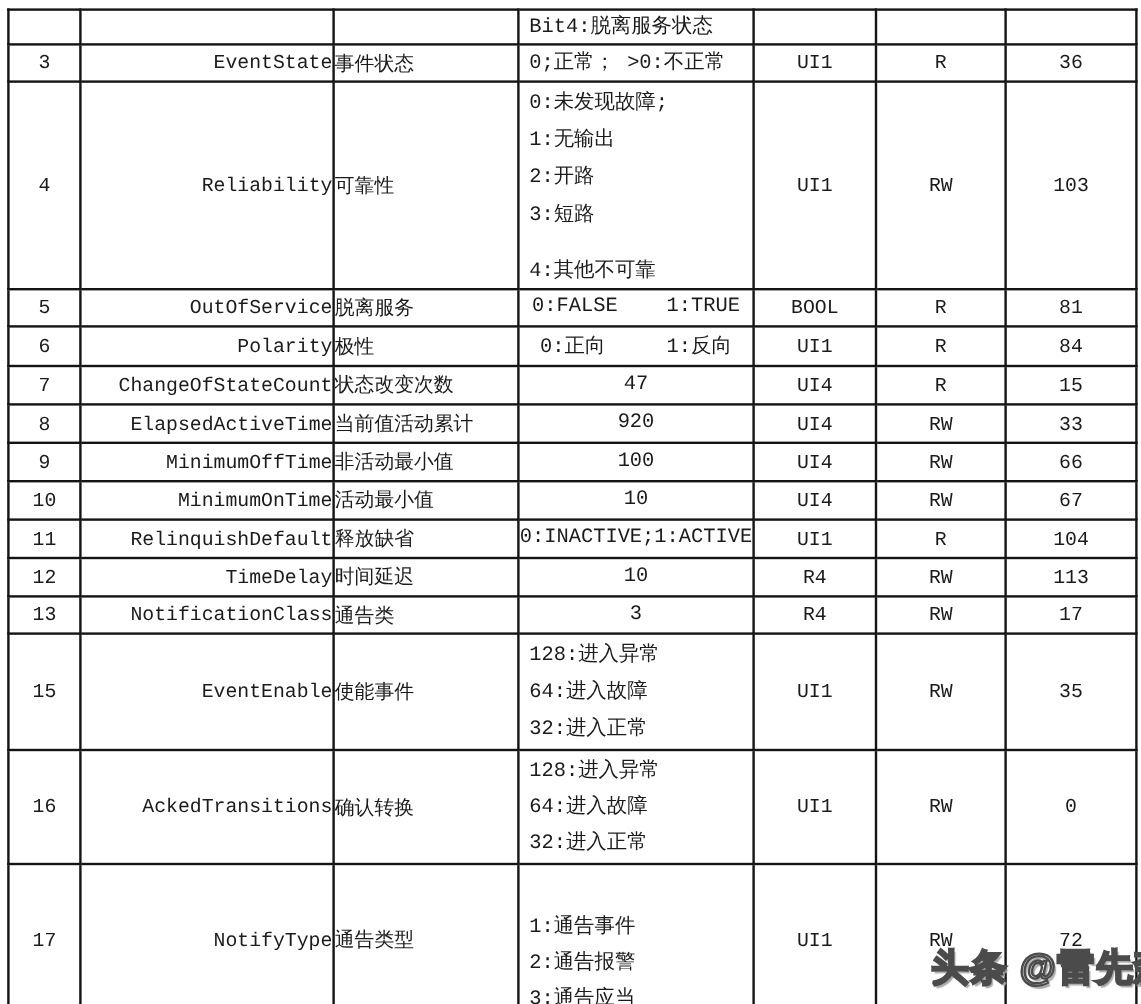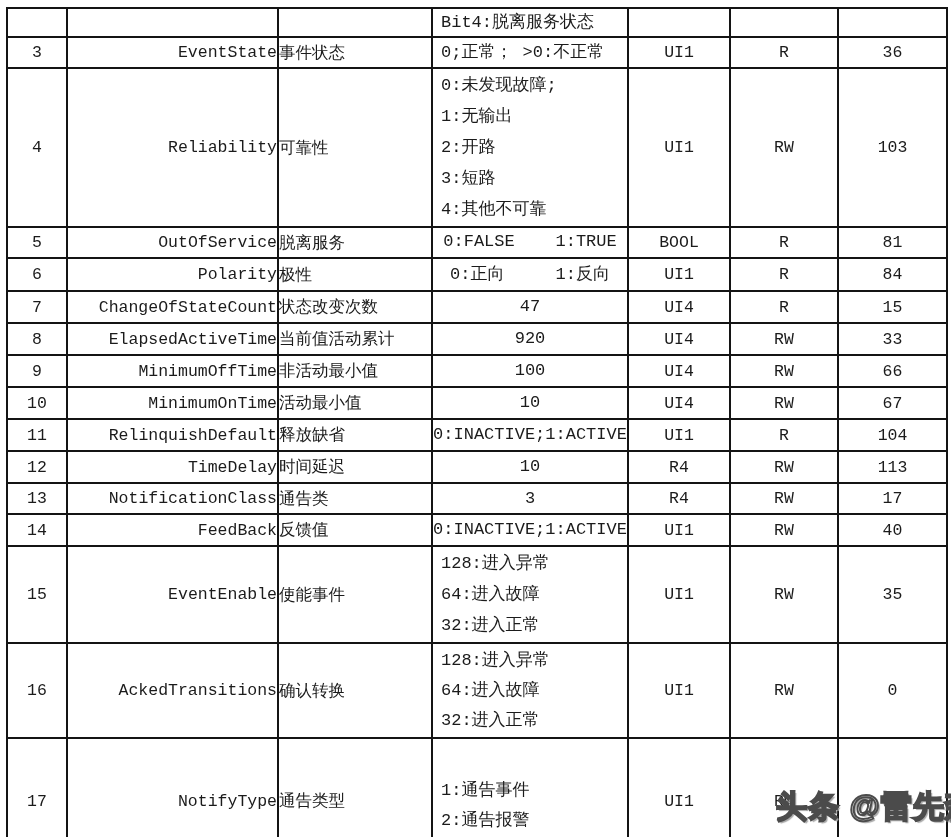--- a/index.html
+++ b/index.html
@@ -101,21 +101,21 @@
         <tr style="height: 159px;">
           <td class="c-no">4</td>
           <td class="c-name">Reliability</td>
           <td class="c-cn">可靠性</td>
           <td class="c-value v-left">
             <div class="vwrap">
               <div class="vline" style="height: 31px;">0:未发现故障;</div>
               <div class="vline" style="height: 31px;">1:无输出</div>
               <div class="vline" style="height: 31px;">2:开路</div>
               <div class="vline" style="height: 31px;">3:短路</div>
-              <div class="vline" style="height: 31px;">4:其他不可靠</div>
+              <div class="vline" style="height: 31px; margin-top: 16px;">4:其他不可靠</div>
             </div>
           </td>
           <td class="c-type">UI1</td>
           <td class="c-access">RW</td>
           <td class="c-num">103</td>
         </tr>
         <tr style="height: 31px;">
           <td class="c-no">5</td>
           <td class="c-name">OutOfService</td>
           <td class="c-cn">脱离服务</td>
@@ -224,33 +224,20 @@
           <td class="c-name">NotificationClass</td>
           <td class="c-cn">通告类</td>
           <td class="c-value v-center">
             <div class="vwrap">
               <div class="vline" style="height: 29px;">3</div>
             </div>
           </td>
           <td class="c-type">R4</td>
           <td class="c-access">RW</td>
           <td class="c-num">17</td>
-        </tr>
-        <tr style="height: 32px;">
-          <td class="c-no">14</td>
-          <td class="c-name">FeedBack</td>
-          <td class="c-cn">反馈值</td>
-          <td class="c-value v-center">
-            <div class="vwrap">
-              <div class="vline" style="height: 28px;">0:INACTIVE;1:ACTIVE</div>
-            </div>
-          </td>
-          <td class="c-type">UI1</td>
-          <td class="c-access">RW</td>
-          <td class="c-num">40</td>
         </tr>
         <tr style="height: 97px;">
           <td class="c-no">15</td>
           <td class="c-name">EventEnable</td>
           <td class="c-cn">使能事件</td>
           <td class="c-value v-left">
             <div class="vwrap">
               <div class="vline" style="height: 31px;">128:进入异常</div>
               <div class="vline" style="height: 31px;">64:进入故障</div>
               <div class="vline" style="height: 31px;">32:进入正常</div>

